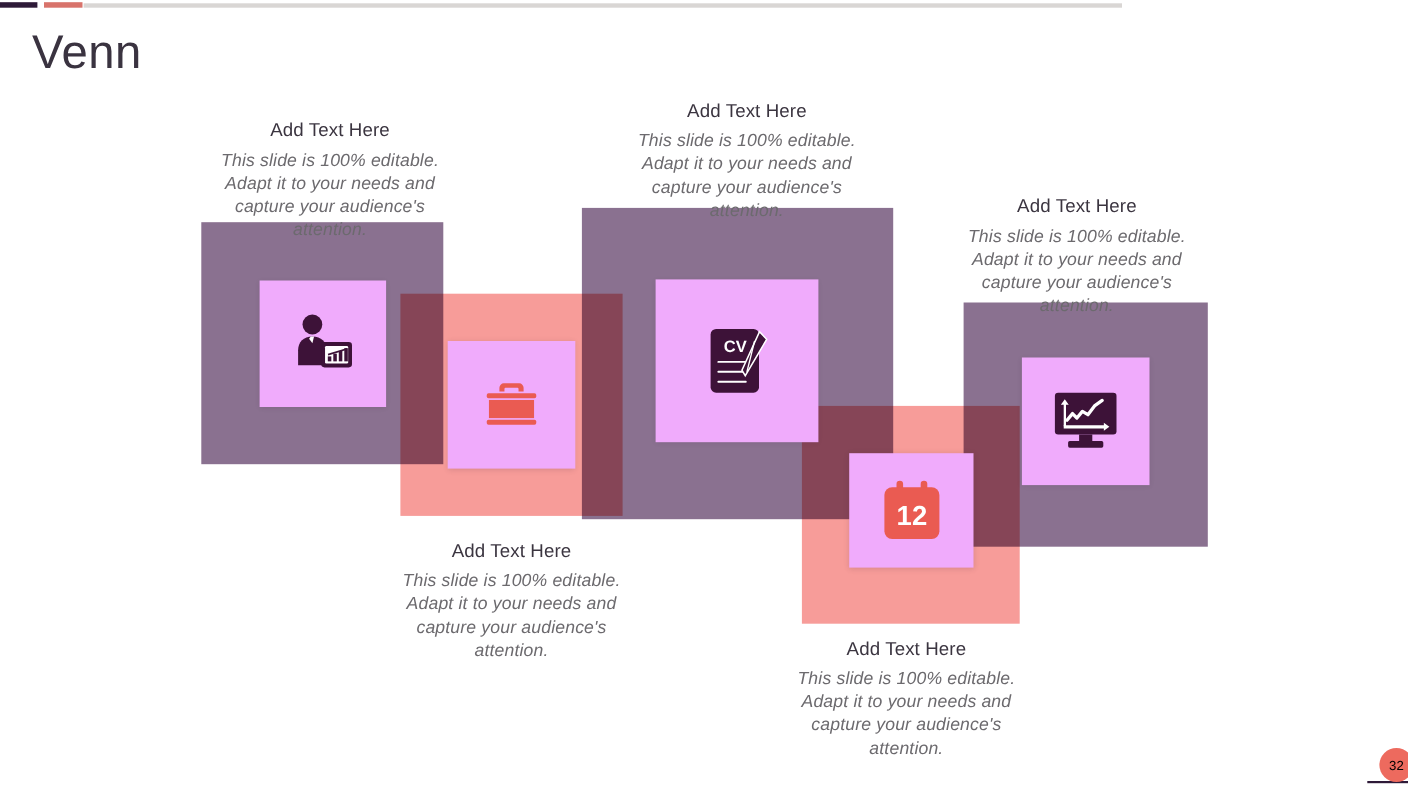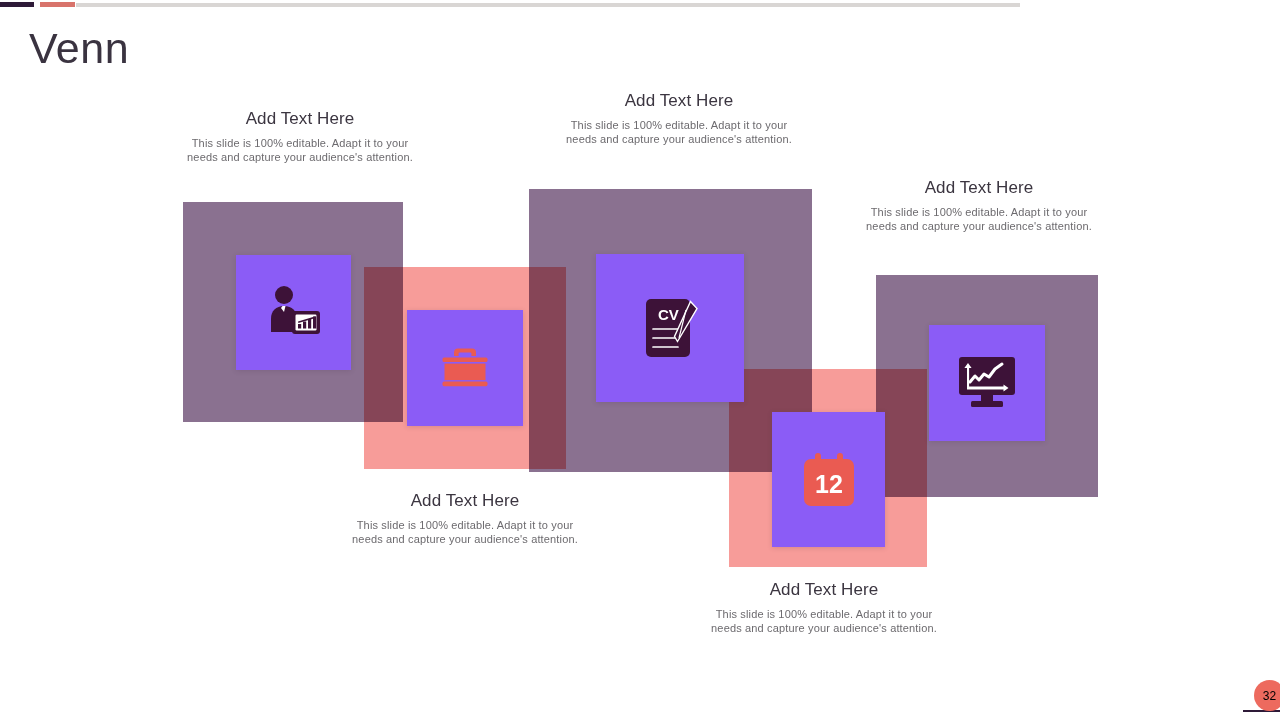--- a/index.html
+++ b/index.html
@@ -28,35 +28,35 @@
   #shapes{
     position:absolute;left:0;top:0;width:1280px;height:720px;
     isolation:isolate;
   }
   .sq{position:absolute;mix-blend-mode:multiply;}
   .sq.purple{background:#8A7190;}
   .sq.salmon{background:#F79C99;}
 
   
   .card{
-    position:absolute;background:#8b5cf6;
+    position:absolute;background:#f0abfc;
     box-shadow:0 1px 5px rgba(60,40,60,.16);
     display:flex;align-items:center;justify-content:center;
   }
   .card svg{display:block;}
 
   
   .tblock{position:absolute;text-align:center;}
   .tblock .th{
     font-size:17px;font-weight:normal;color:#3B3540;
     letter-spacing:.1px;margin:0 0 7px 0;line-height:1.1;
   }
   .tblock .tb{
-    font-size:11px;color:#6C6A6E;line-height:1.33;
-    margin:0;letter-spacing:.15px;
+    font-size:16px;color:#6C6A6E;line-height:1.33;
+    margin:0;letter-spacing:.15px;font-style:italic;
   }
 
   
   #pagebadge{
     position:absolute;right:6px;bottom:9px;
     width:31px;height:31px;border-radius:50%;
     background:#ED6A5E;color:#000000;font-size:12px;
     display:flex;align-items:center;justify-content:center;
   }
   #pagerule{
@@ -131,21 +131,21 @@
         </g>
         <g>
           <path d="M57.5 10.5 L64 17.5 L44.5 50.5 L41.5 45.5 Z" fill="#3D1238"></path>
           <path d="M57.5 10.5 L64 17.5 L44.5 50.5 L41.5 45.5 Z" fill="none" stroke="#ffffff" stroke-width="1.4"></path>
           <line x1="53" y1="19" x2="46" y2="47" stroke="#ffffff" stroke-width="1.2"></line>
         </g>
       </svg>
     </span>
   </div>
 
-  <div class="card" style="left:772px;top:412px;width:113px;height:135px;">
+  <div class="card" style="left:772px;top:412px;width:113px;height:104px;">
     <span>
       <svg width="62" height="62" viewBox="0 0 62 62" aria-hidden="true">
         <g fill="#EA5B52">
           <rect x="17" y="4" width="6" height="12" rx="3"></rect>
           <rect x="39" y="4" width="6" height="12" rx="3"></rect>
           <rect x="6" y="10" width="50" height="47" rx="7"></rect>
         </g>
         <text x="31" y="44" text-anchor="middle" font-family="Liberation Sans, sans-serif" font-size="25" font-weight="bold" fill="#ffffff">12</text>
       </svg>
     </span>

